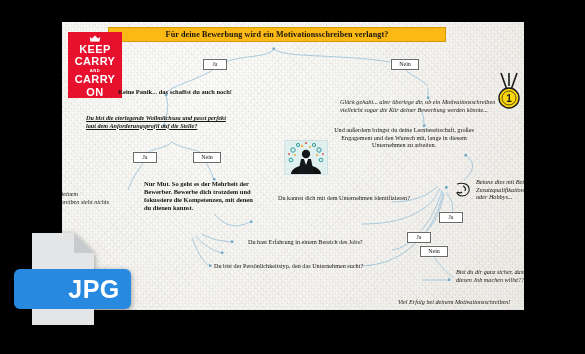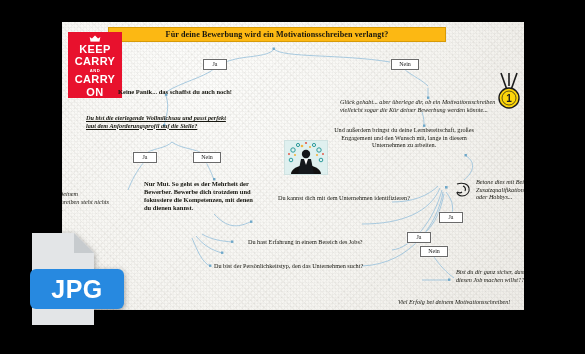--- a/index.html
+++ b/index.html
@@ -72,24 +72,24 @@
   
   .medal{position:absolute;left:432px;top:50px;width:30px;height:38px;}
   
   .arm{position:absolute;left:392px;top:158px;width:20px;height:20px;}
 
   
   .jpgwrap{position:absolute;left:14px;top:233px;width:80px;height:96px;z-index:20;
            filter:drop-shadow(0 2px 3px rgba(0,0,0,.4));}
   .jpgsheet{position:absolute;left:18px;top:0;width:62px;height:92px;}
   .jpgtag{
-    position:absolute;left:16px;top:36px;width:94px;height:40px;background:#2789e0;
+    position:absolute;left:0;top:36px;width:74px;height:40px;background:#2789e0;
     border-radius:6px;display:flex;align-items:center;justify-content:center;
     color:#fff;font-family:"Liberation Sans",sans-serif;font-weight:bold;
-    font-size:25px;letter-spacing:.5px;
+    font-size:25px;letter-spacing:.5px;padding-left:43px;
   }
 </style>
 </head>
 <body>
 
 <div class="stage">
 
   <div class="canvas">
 
     <svg class="links" viewBox="0 0 462 288" preserveAspectRatio="none">

